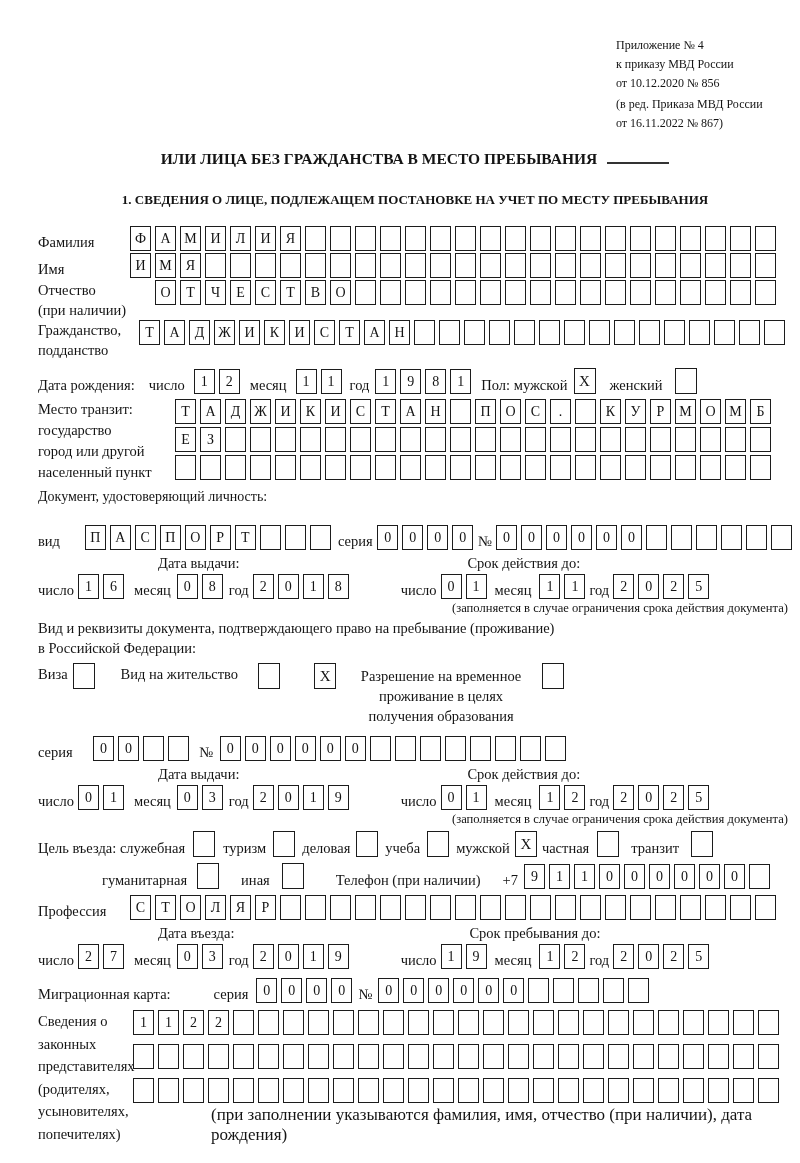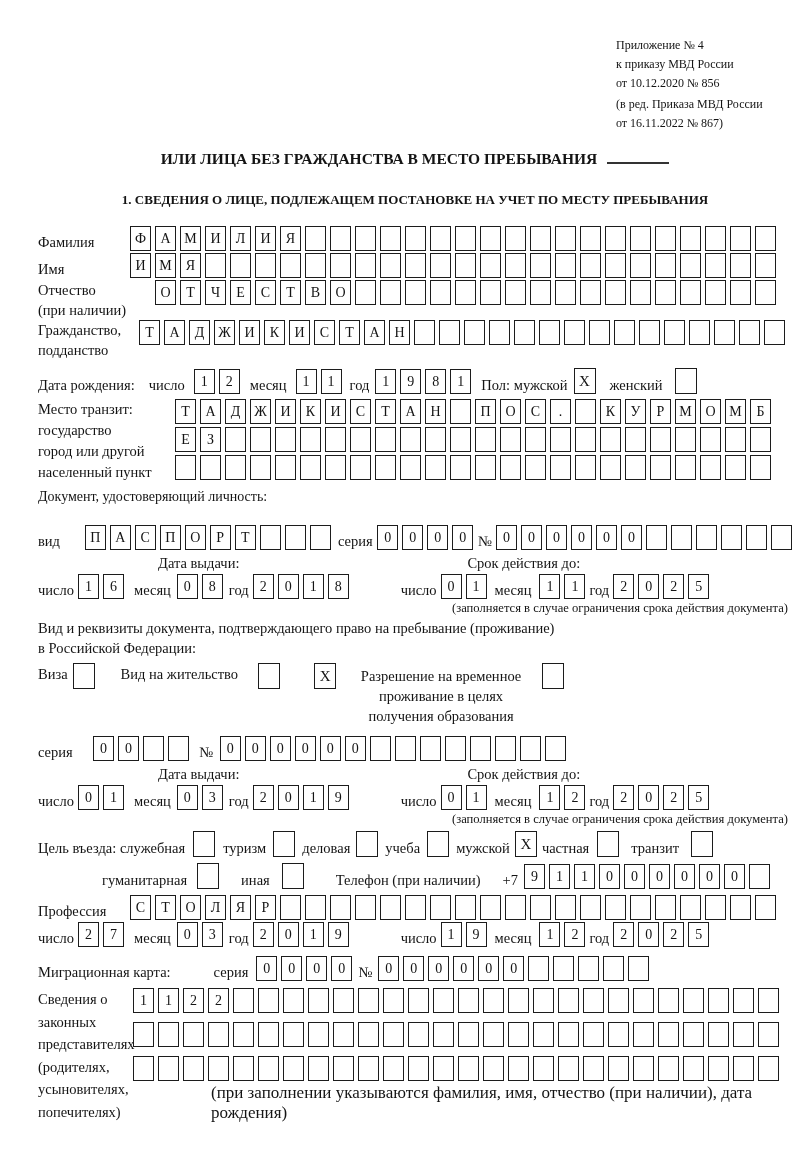--- a/index.html
+++ b/index.html
@@ -597,20 +597,24 @@
         <span class="cell"></span>
         <span class="cell"></span>
         <span class="cell"></span>
         <span class="cell"></span>
         <span class="cell"></span>
         <span class="cell"></span>
         <span class="cell"></span>
       </span>
   </div>
 
+  <div class="dates-head">
+    <span style="margin-left:120px">Дата въезда:</span>
+    <span style="margin-left:235px">Срок пребывания до:</span>
+  </div>
   <div class="frow">
     <span>число</span>
       <span style="width:4px"></span>
     <span class="cellrow">
         <span class="cell">2</span>
         <span class="cell">7</span>
       </span>
       <span style="width:10px"></span>
     <span>месяц</span>
       <span style="width:6px"></span>

